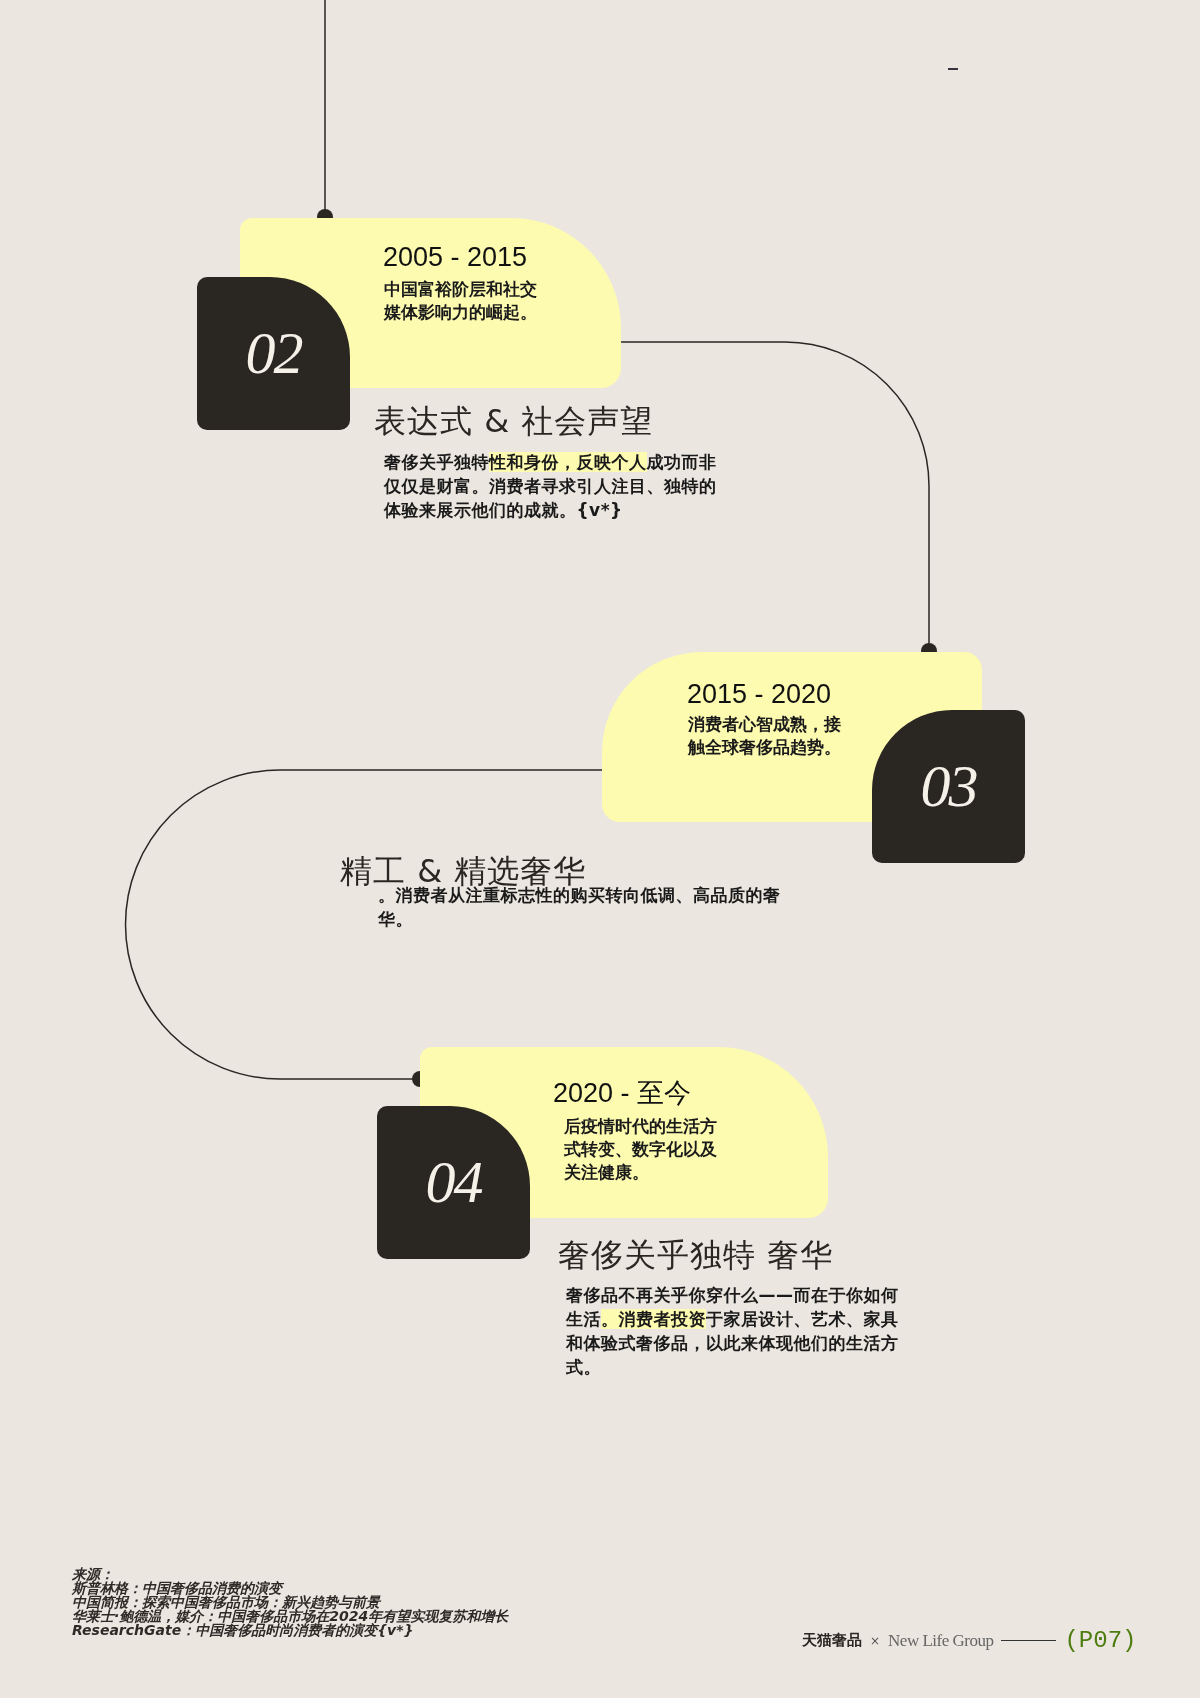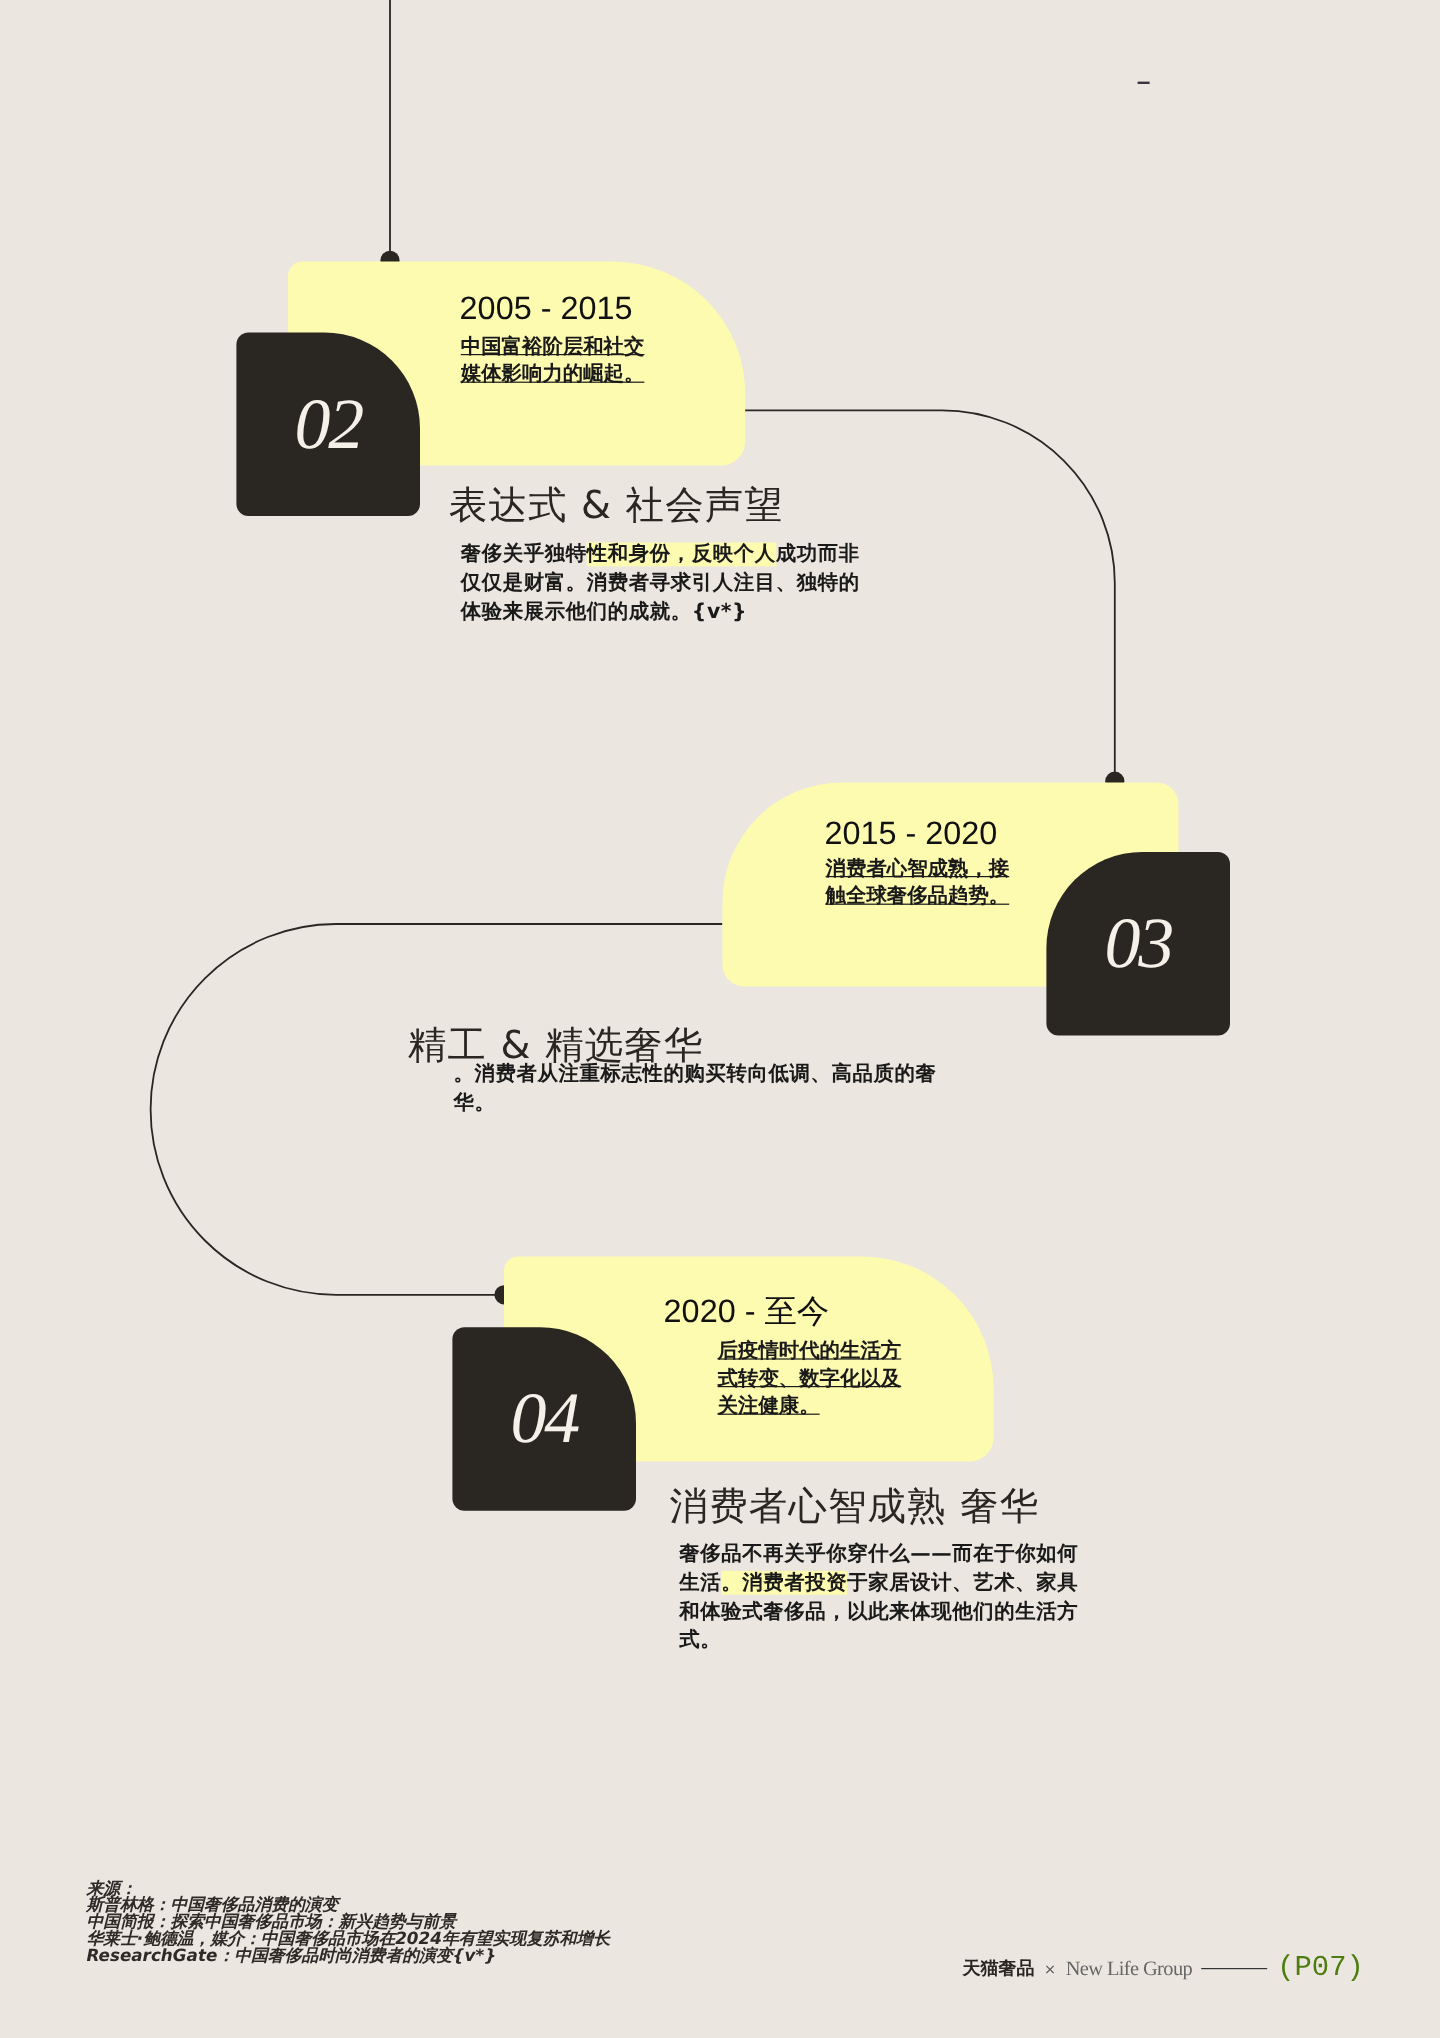--- a/index.html
+++ b/index.html
@@ -4,21 +4,21 @@
   <style>
     html, body { margin:0; padding:0; }
     body { width:1200px; height:1698px; background:#ebe6e0; position:relative; overflow:hidden;
            font-family:"DejaVu Sans", "Liberation Sans", sans-serif; color:#1f1c1a; }
     svg.lines { position:absolute; left:0; top:0; }
     .yellow { position:absolute; background:#fdfbb0; }
     .dark { position:absolute; background:#2a2622; color:#f5f0e8;
             font-family:"Liberation Serif","DejaVu Serif",serif; font-style:italic;
             font-size:60px; display:flex; align-items:center; justify-content:center; letter-spacing:-2px; }
     .period { position:absolute; font-family:"Liberation Sans",sans-serif; font-size:27px; color:#111;text-align:right; }
-    .subtext { position:absolute; font-size:17px; line-height:23px; color:#1a1a1a; font-weight:bold;text-decoration:underline; }
+    .subtext { position:absolute; font-size:17px; line-height:23px; color:#1a1a1a; font-weight:bold; }
     .title { position:absolute; font-size:32px; color:#2a2622; letter-spacing:1px; }
     .body-text { position:absolute; font-size:17px; line-height:24px; color:#1a1a1a; font-weight:bold; letter-spacing:0.5px; }
     .hl { background:#fdfbb0; }
     .sources { position:absolute; left:72px; top:1567px; font-size:14px; line-height:14px; font-style:italic; font-weight:bold; color:#2e2a27; }
     .footer { position:absolute; left:802px; top:1627px; font-size:17px; color:#2a2622; display:flex; align-items:center; gap:8px; }
     .brand-cn { font-weight:bold; font-size:15px; }
     .brand-x { font-size:12px; color:#555; }
     .brand-en { font-family:"Liberation Serif",serif; color:#666; font-size:17px; letter-spacing:-0.5px; }
     .footer-rule { width:55px; height:1px; background:#333; }
     .page-num { font-family:Liberation Mono, monospace; font-size:24px; color:#4d7c0f; }
@@ -67,26 +67,26 @@
 <div class="body-text" style="left:378px; top:883px;">
   <div>。消费者从注重标志性的购买转向低调、高品质的奢</div>
   <div>华。</div>
 </div>
 
 <div class="yellow" style="left:420px; top:1047px; width:408px; height:171px; border-radius:12px 110px 20px 0;"></div>
 <div class="dark" style="left:377px; top:1106px; width:153px; height:153px; border-radius:10px 80px 10px 10px;">
   <span>04</span>
 </div>
 <div class="period" style="left:553px; top:1075px;">2020 - 至今</div>
-<div class="subtext" style="left:564px; top:1115px;margin-left:34px;">
+<div class="subtext" style="left:564px; top:1115px;">
   <div>后疫情时代的生活方</div>
   <div>式转变、数字化以及</div>
   <div>关注健康。</div>
 </div>
-<div class="title" style="left:558px; top:1234px;">消费者心智成熟 奢华</div>
+<div class="title" style="left:558px; top:1234px;">奢侈关乎独特 奢华</div>
 <div class="body-text" style="left:566px; top:1283px;">
   <div>奢侈品不再关乎你穿什么——而在于你如何</div>
   <div><span>生活</span><span class="hl">。消费者投资</span><span>于家居设计、艺术、家具</span></div>
   <div>和体验式奢侈品，以此来体现他们的生活方</div>
   <div>式。</div>
 </div>
 
 <div class="sources">
   <div>来源：</div>
   <div>斯普林格：中国奢侈品消费的演变</div>

